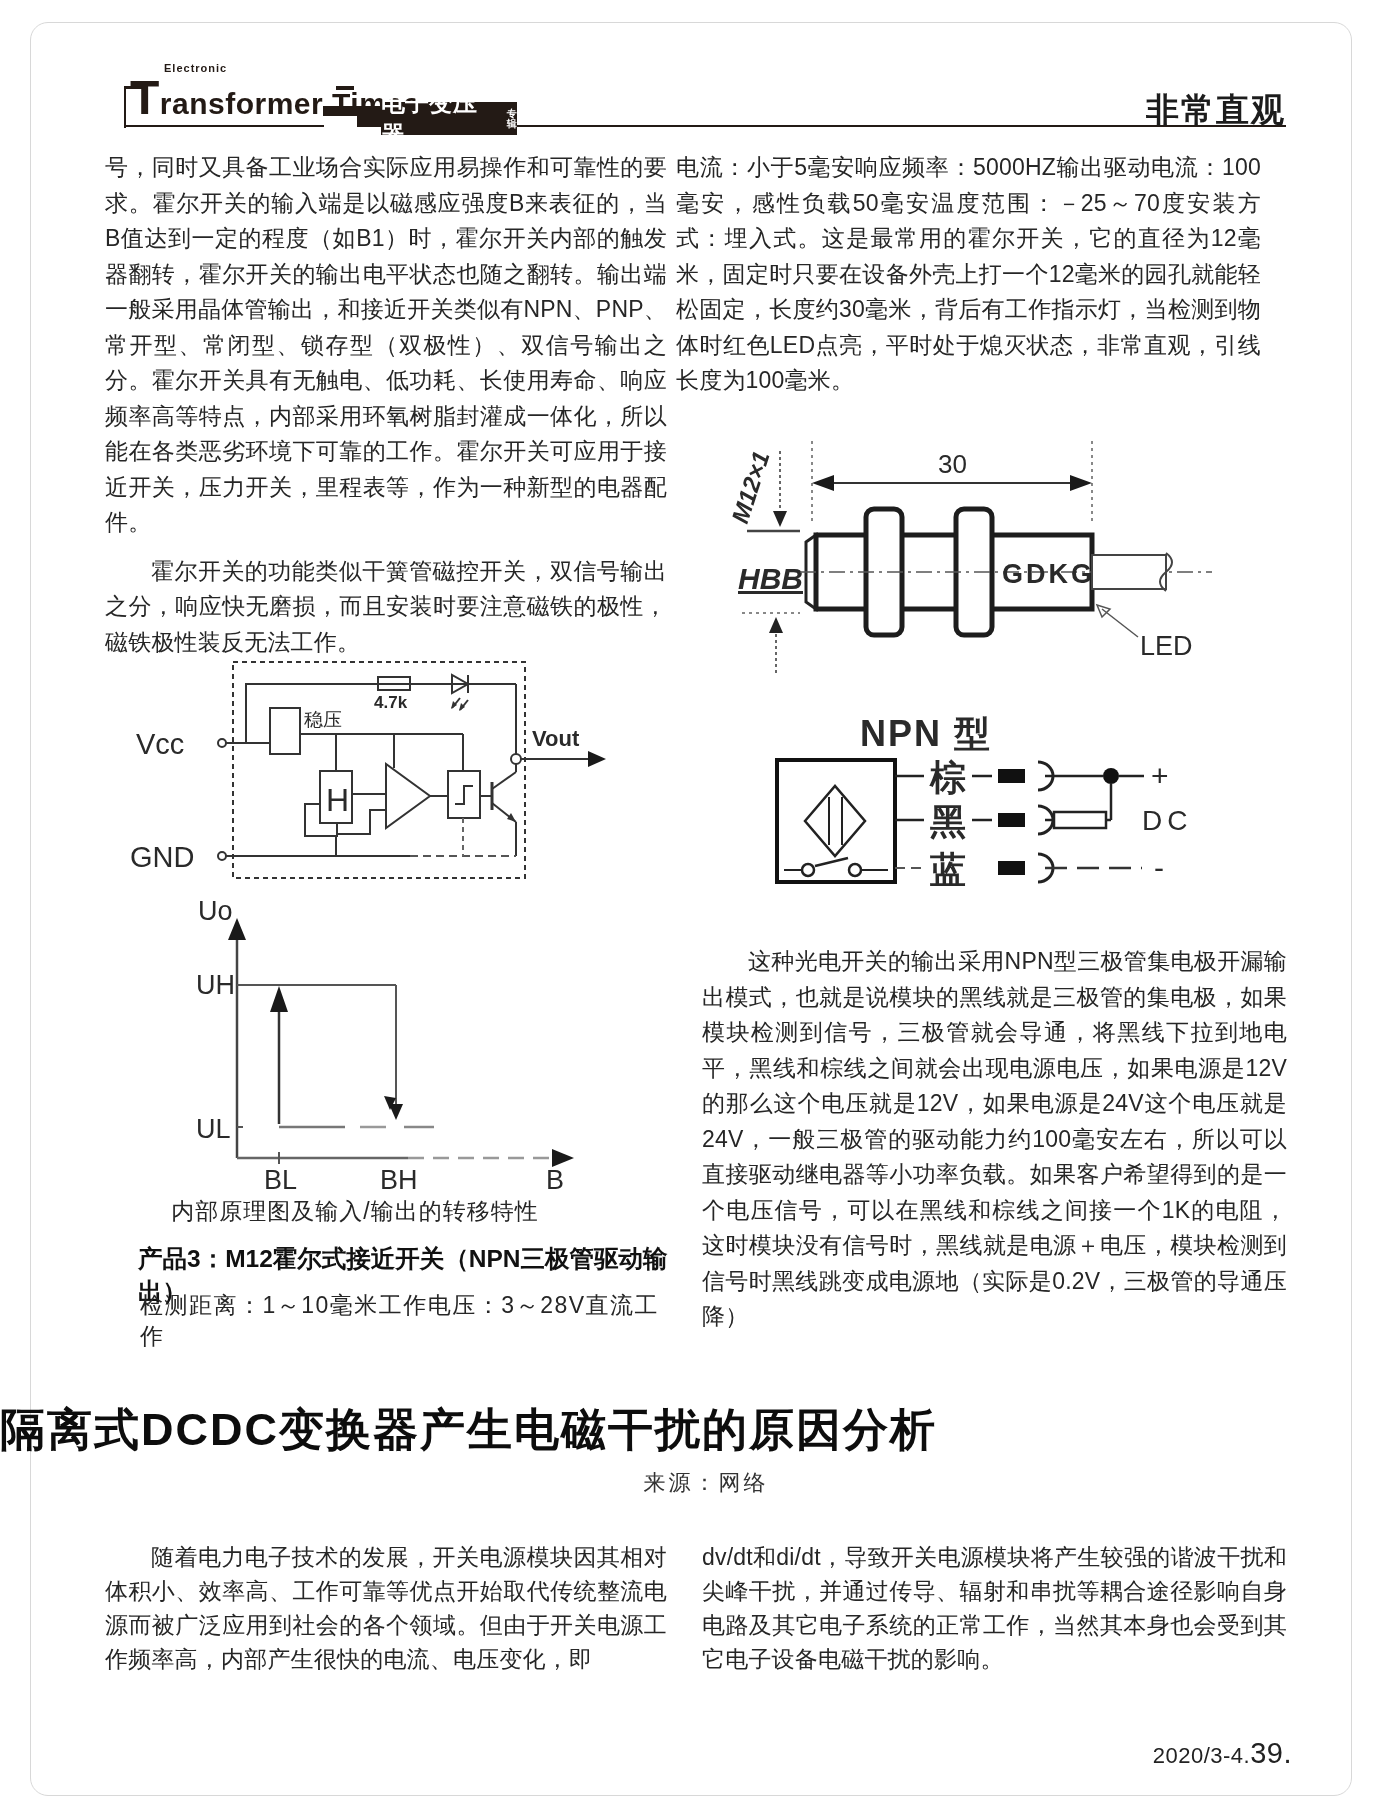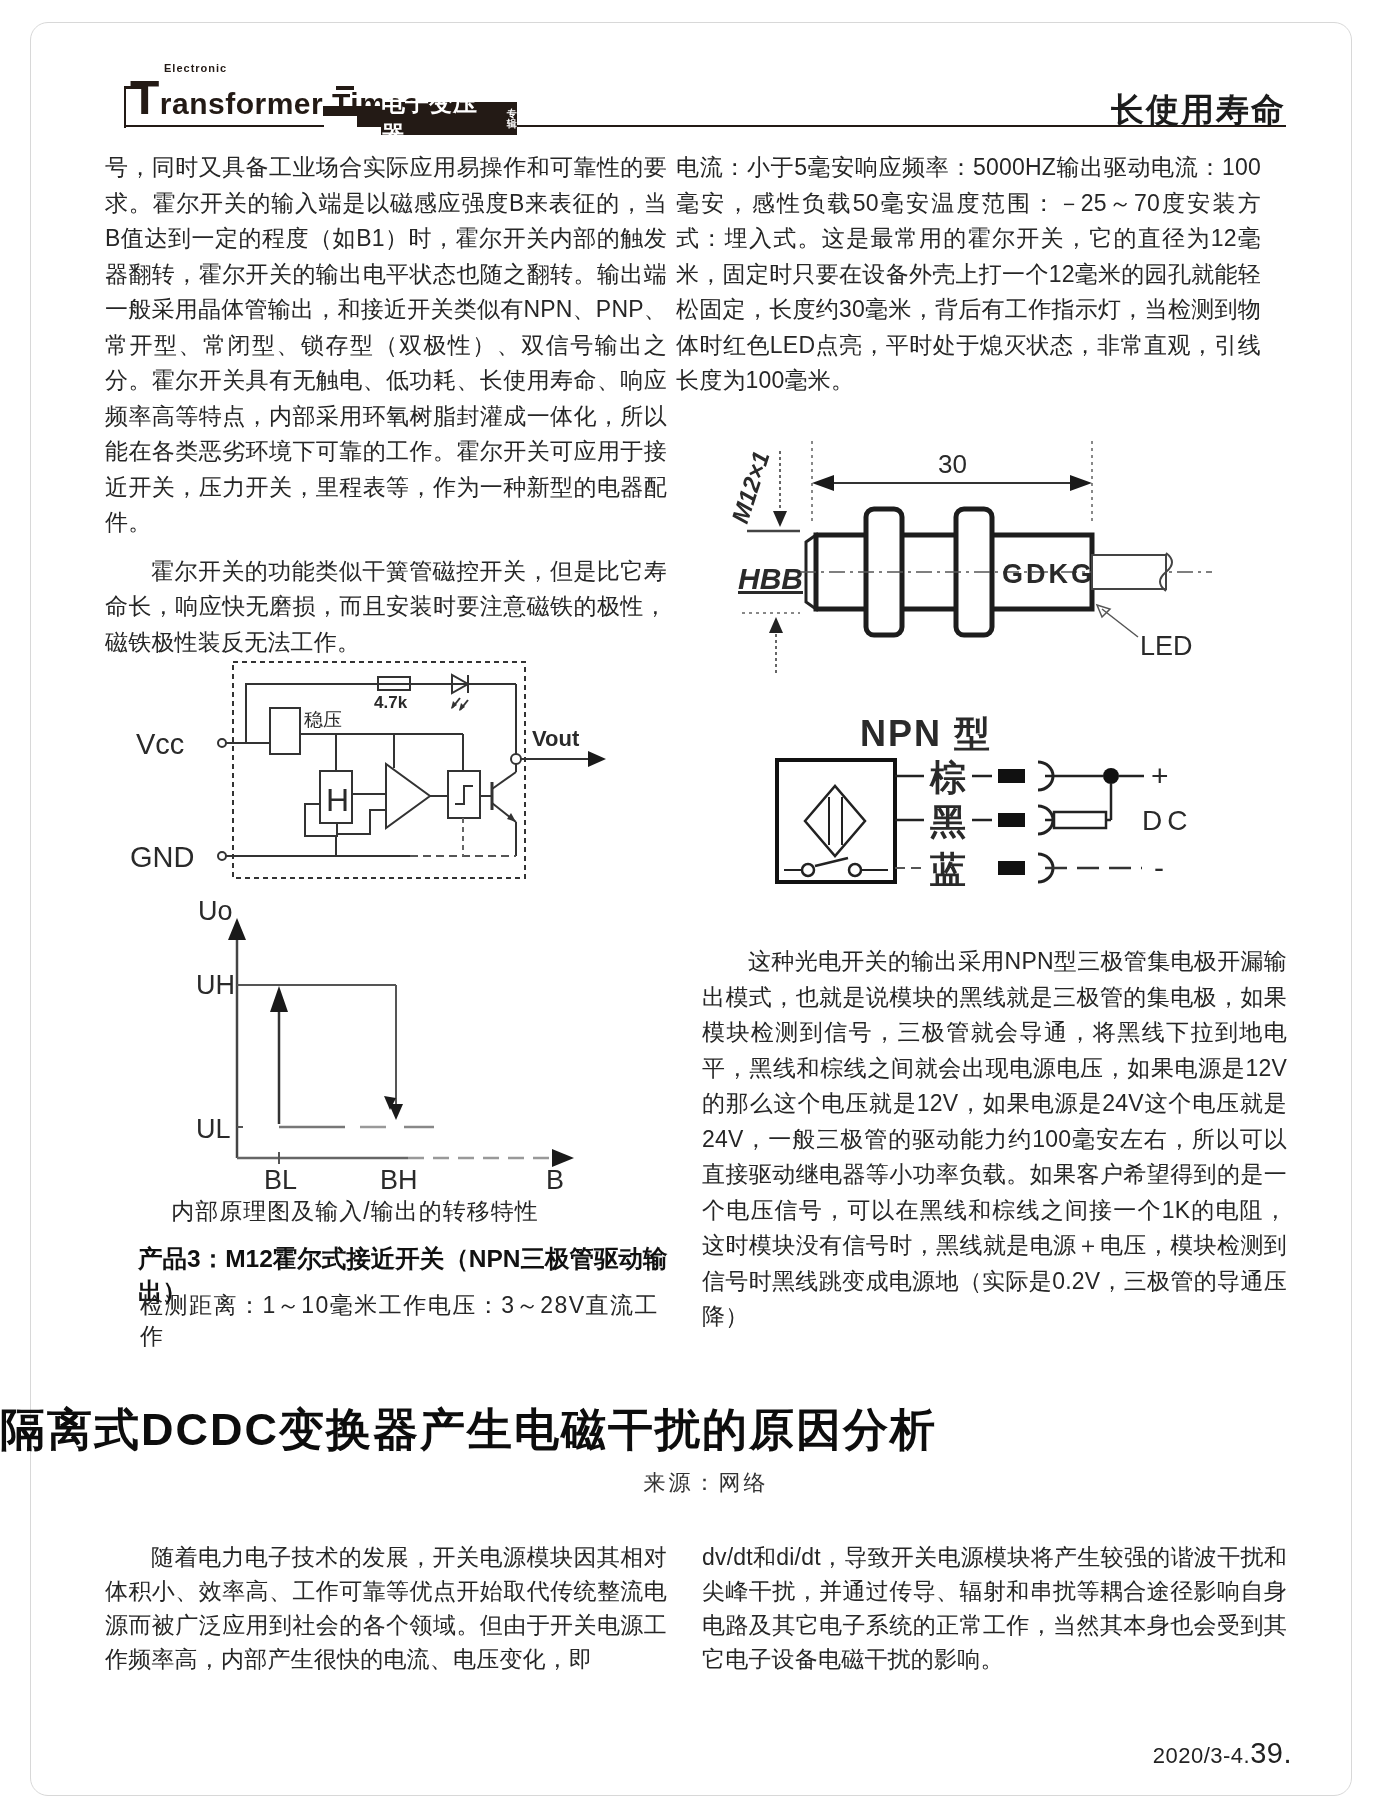--- a/index.html
+++ b/index.html
@@ -68,26 +68,26 @@
     <div class="logo-main">Transformer Times</div>
     <div class="logo-dash"></div>
     <div class="hdr-rule-left"></div>
     <div class="hdr-rule-right"></div>
     <div class="badge-step1"></div>
     <div class="badge-step2"></div>
     <div class="badge">
       <span class="badge-text">电子变压器</span>
       <span class="badge-small">专辑</span>
     </div>
-    <div class="section-title">长使用寿命</div>
+    <div class="section-title">非常直观</div>
   </div>
 
   <div class="colL1">
     <p class="para">号，同时又具备工业场合实际应用易操作和可靠性的要求。霍尔开关的输入端是以磁感应强度B来表征的，当B值达到一定的程度（如B1）时，霍尔开关内部的触发器翻转，霍尔开关的输出电平状态也随之翻转。输出端一般采用晶体管输出，和接近开关类似有NPN、PNP、常开型、常闭型、锁存型（双极性）、双信号输出之分。霍尔开关具有无触电、低功耗、长使用寿命、响应频率高等特点，内部采用环氧树脂封灌成一体化，所以能在各类恶劣环境下可靠的工作。霍尔开关可应用于接近开关，压力开关，里程表等，作为一种新型的电器配件。</p>
-    <p class="para indent">霍尔开关的功能类似干簧管磁控开关，但是比它寿命长，响应快无磨损，而且安装时要注意磁铁的极性，磁铁极性装反无法工作。</p>
+    <p class="para indent">霍尔开关的功能类似干簧管磁控开关，双信号输出之分，响应快无磨损，而且安装时要注意磁铁的极性，磁铁极性装反无法工作。</p>
   </div>
 
   <svg class="sv-circuit" width="492" height="246" viewBox="0 0 492 246">
     <rect x="115" y="16" width="292" height="216" fill="none" stroke="#333" stroke-width="2" stroke-dasharray="5 4"></rect>
 
     <text x="18" y="108" font-size="29">Vcc</text>
     <circle cx="104" cy="97" r="4" fill="none" stroke="#333" stroke-width="2"></circle>
     <line x1="108" y1="97" x2="152" y2="97" stroke="#333" stroke-width="2"></line>
 
     <polyline points="128,97 128,38 398,38" fill="none" stroke="#333" stroke-width="2"></polyline>

